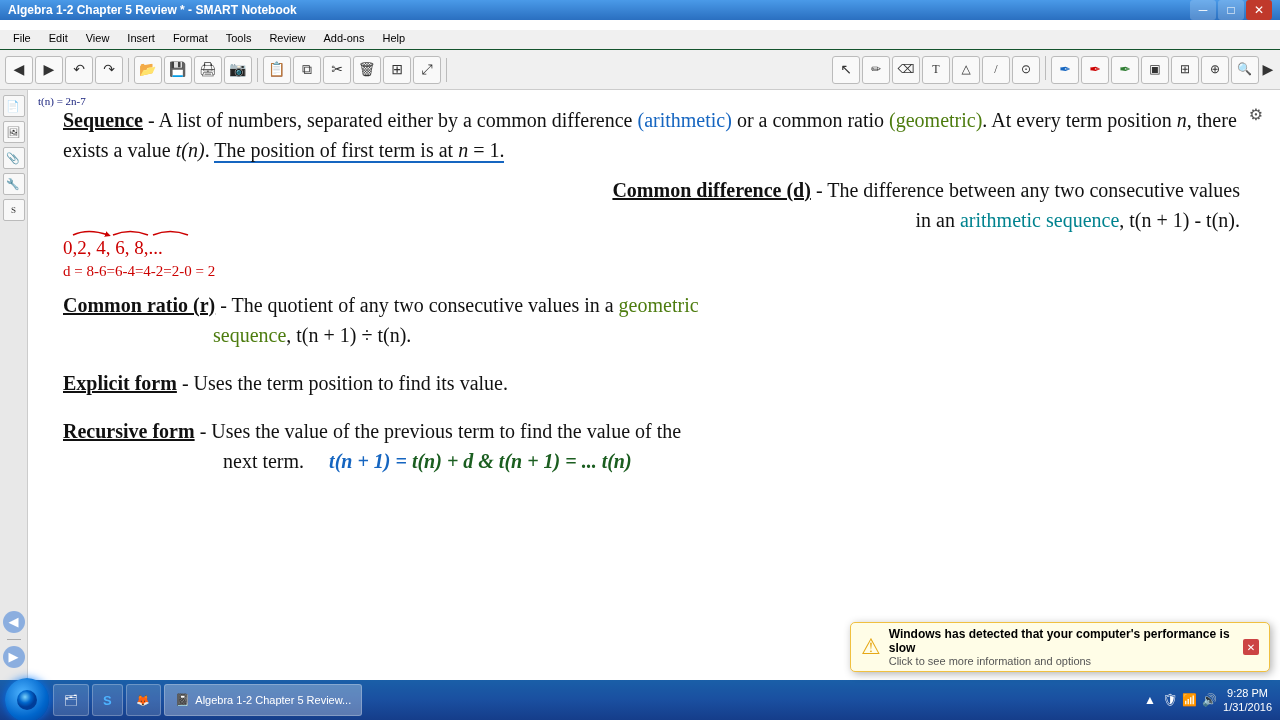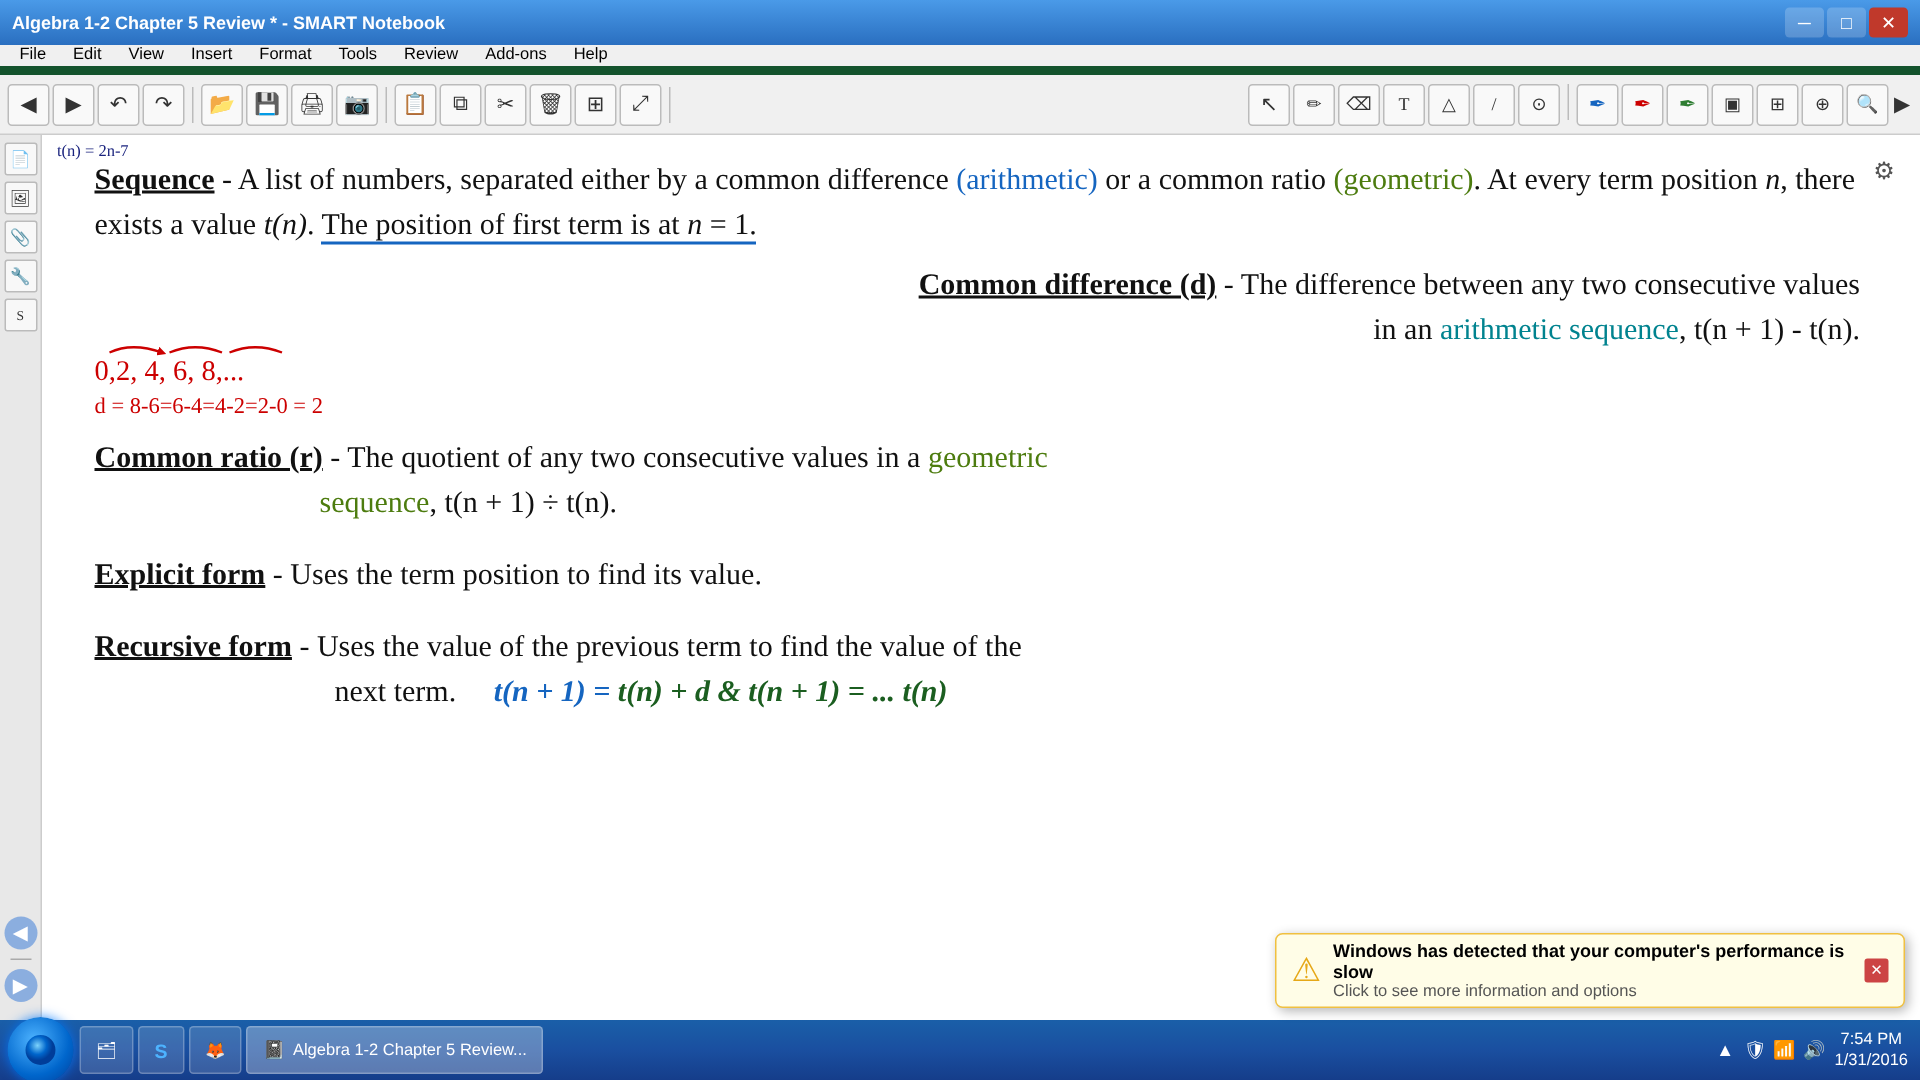--- a/index.html
+++ b/index.html
@@ -88,21 +88,21 @@
       font-size: 12px;
       color: white;
     }
 
     
     .title-bar {
       position: absolute;
       top: 0;
       left: 0;
       width: 1280px;
-      height: 30px;
+      height: 20px;
       background: linear-gradient(to bottom, #4a9ae8, #2a6fc0);
       display: flex;
       align-items: center;
       padding: 0 8px;
       z-index: 50;
     }
     .title-bar-text {
       flex: 1;
       color: white;
       font-size: 12px;
@@ -130,23 +130,23 @@
 
     
     .menu-bar {
       position: absolute;
       top: 30px;
       left: 0;
       width: 1280px;
       height: 20px;
       background: #f0f0f0;
       display: flex;
-      align-items: flex-end;
+      align-items: flex-start;
       padding: 0 5px;
-      border-bottom: 6px solid #14532d;
+      border-bottom: 1px solid #14532d;
       z-index: 50;
       gap: 2px;
     }
     .menu-item {
       padding: 2px 8px;
       font-size: 11px;
       font-family: Arial, sans-serif;
       cursor: pointer;
       color: #000;
     }
@@ -519,17 +519,17 @@
     </div>
   </div>
   <div class="taskbar-right">
     <div class="tray-icons">
       <div class="tray-icon">▲</div>
       <div class="tray-icon">🛡</div>
       <div class="tray-icon">📶</div>
       <div class="tray-icon">🔊</div>
     </div>
     <div class="clock">
-      <div style="font-family:Arial,sans-serif;font-size:11px;">7:54 PM</div>
+      <div style="font-family:Arial,sans-serif;font-size:11px;">9:28 PM</div>
       <div style="font-family:Arial,sans-serif;font-size:11px;">1/31/2016</div>
     </div>
   </div>
 </div>
 
 </body></html>

